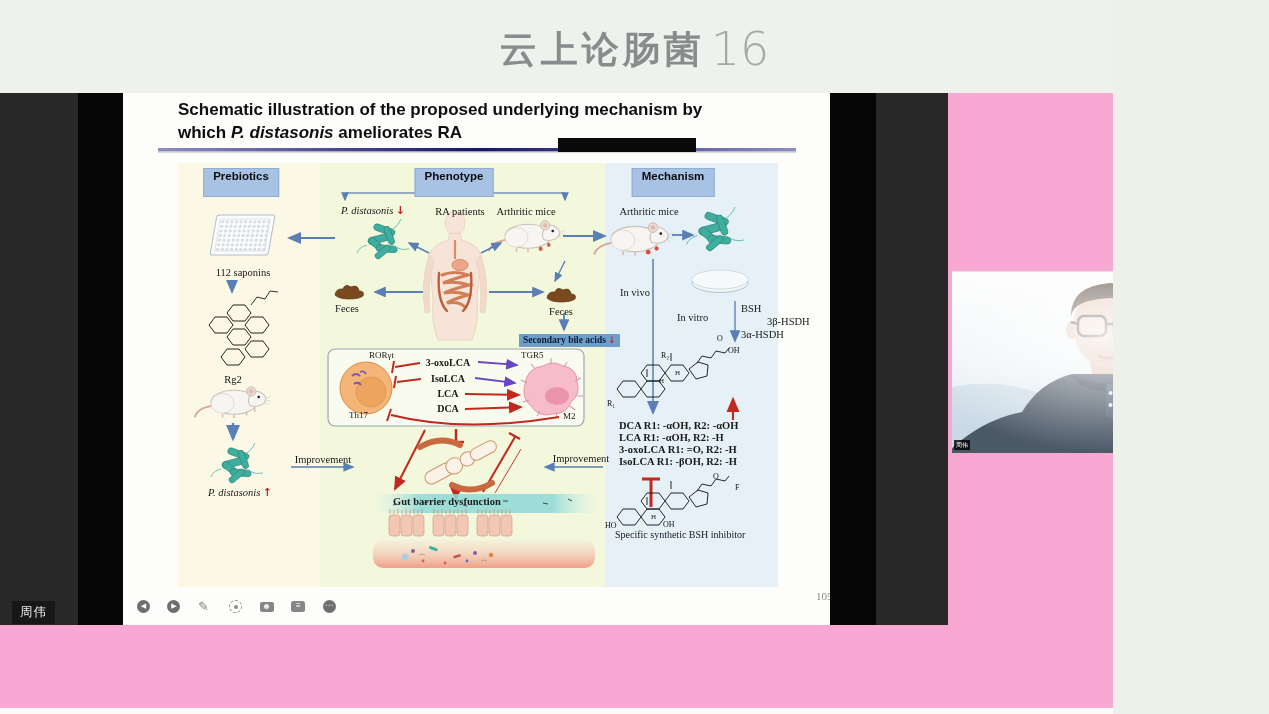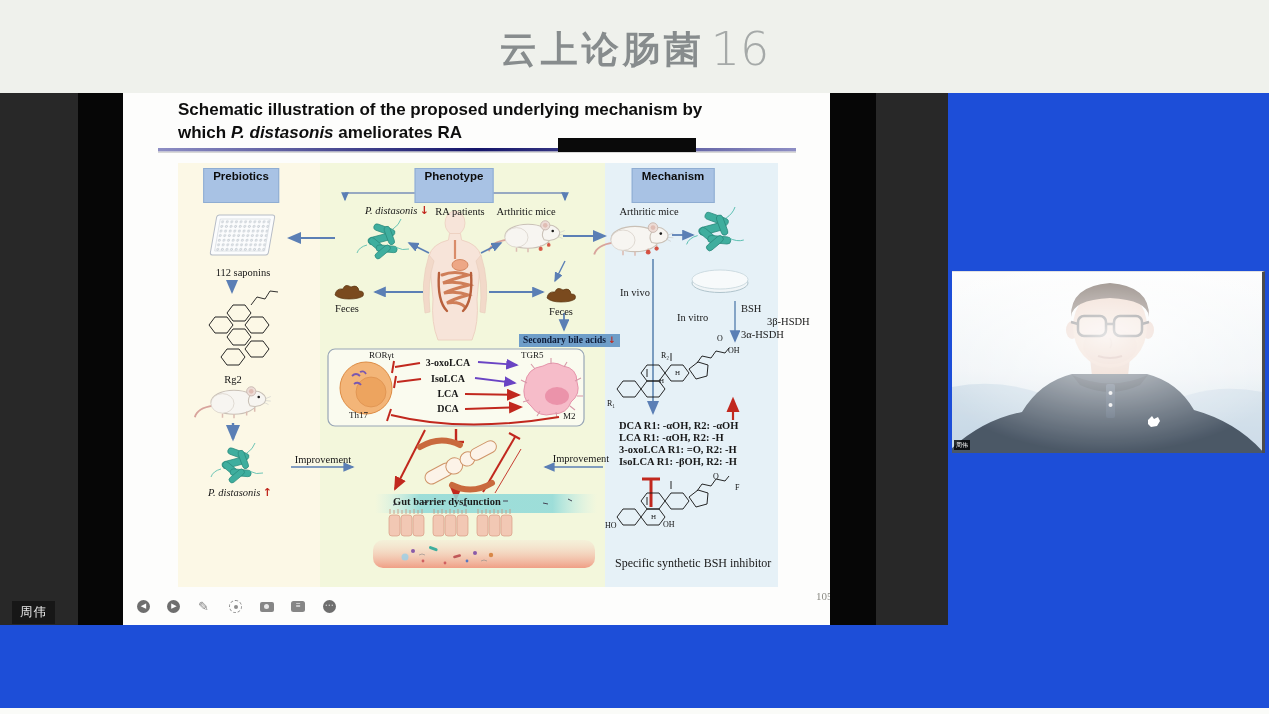--- a/index.html
+++ b/index.html
@@ -1,16 +1,16 @@
 <!DOCTYPE html>
 <html><head>
 <meta charset="utf-8">
 <style>
   html,body{margin:0;padding:0;background:#eef0ea;}
-  .stage{position:relative;width:1269px;height:714px;background:#1d4ed8;overflow:hidden;
+  .stage{position:relative;width:1113px;height:714px;background:#f9a8d4;overflow:hidden;
          font-family:"Liberation Sans",sans-serif;}
   
   .top-band{position:absolute;left:0;top:0;width:1269px;height:93px;background:#eff1ec;}
   .watermark{position:absolute;left:0;top:22px;width:100%;text-align:center;white-space:nowrap;}
   .wm-cn{font-family:"Liberation Sans",sans-serif;font-weight:700;font-size:37px;color:#878c8d;letter-spacing:4px;}
   .wm-num{font-family:"DejaVu Sans",sans-serif;font-weight:200;font-size:46px;color:#a5a9a8;margin-left:6px;vertical-align:-3px;}
   
   .share-region{position:absolute;left:0;top:93px;width:948px;height:532px;background:#060606;}
   .strip-l{position:absolute;left:0;top:0;width:78px;height:532px;background:#282828;}
   .strip-r{position:absolute;left:876px;top:0;width:72px;height:532px;background:#282828;}
@@ -18,21 +18,21 @@
                  font-size:12.5px;padding:3px 8px;letter-spacing:1px;}
   
   .slide{position:absolute;left:123px;top:0;width:707px;height:532px;background:#fdfdfc;overflow:hidden;}
   .slide .diagram{position:absolute;left:0;top:0;}
   .sl-title{position:absolute;left:55px;font:700 17px/1.25 "Liberation Sans",sans-serif;color:#0e0e0e;white-space:nowrap;}
   .dl{position:absolute;font:10.5px/1.15 "Liberation Serif",serif;color:#181818;white-space:nowrap;}
   .ctr{transform:translateX(-50%);}
   .ital{font-style:italic;}
   .rglyph{color:#c1281e;font-weight:700;font-family:"DejaVu Sans",sans-serif;font-size:11px;}
   .colhdr{position:absolute;transform:translateX(-50%);background:#a8c2e4;border:1px solid #8fadd2;
-          padding:1px 9px 20px;font:700 11.5px "Liberation Sans",sans-serif;color:#0c0c0c;white-space:nowrap;}
+          padding:1px 9px 14px;font:700 11.5px "Liberation Sans",sans-serif;color:#0c0c0c;white-space:nowrap;}
   .sba{position:absolute;left:396px;top:241px;background:#6f9ec9;padding:1px 4px 2px;
        font:700 9.5px "Liberation Serif",serif;color:#0d1b38;white-space:nowrap;}
   .med{font:600 10px "Liberation Serif",serif;}
   .cellbl{font:9px "Liberation Serif",serif;}
   .gutlbl{font:700 10.5px "Liberation Serif",serif;color:#1c1c1c;text-align:right;}
   .rline{font:600 10.5px "Liberation Serif",serif;}
   .chem-lbl{font:8px "Liberation Serif",serif;color:#111;}
   .chem-sm{font:7px "Liberation Serif",serif;color:#111;}
   .cit{position:absolute;left:55px;top:489px;font:14.5px "Liberation Sans",sans-serif;color:#101010;white-space:nowrap;}
   .cit-b{font-weight:700;}
@@ -311,21 +311,21 @@
         <use href="#steroid" x="494" y="390"></use>
       </svg>
 
       <div class="sl-title" style="top:29px;"><span>which </span><span class="ital">P. distasonis</span><span> ameliorates RA</span></div>
       <div class="sl-title" style="top:6px;">Schematic illustration of the proposed underlying mechanism by</div>
 
       <div class="colhdr" style="left:118px;top:75px;">Prebiotics</div>
       <div class="colhdr" style="left:331px;top:75px;">Phenotype</div>
       <div class="colhdr" style="left:550px;top:75px;">Mechanism</div>
 
-      <div class="dl ctr" style="left:274px;top:112px;"><span class="ital">P. distasonis</span> <span class="rglyph">↓</span></div>
+      <div class="dl ctr" style="left:250px;top:112px;"><span class="ital">P. distasonis</span> <span class="rglyph">↓</span></div>
       <div class="dl ctr" style="left:337px;top:113px;">RA patients</div>
       <div class="dl ctr" style="left:403px;top:113px;">Arthritic mice</div>
       <div class="dl ctr" style="left:526px;top:113px;">Arthritic mice</div>
 
       <div class="dl ctr" style="left:120px;top:174px;">112 saponins</div>
       <div class="dl ctr" style="left:110px;top:281px;">Rg2</div>
       <div class="dl ctr" style="left:117px;top:394px;"><span class="ital">P. distasonis</span> <span class="rglyph">↑</span></div>
       <div class="dl ctr" style="left:200px;top:361px;">Improvement</div>
 
       <div class="dl ctr" style="left:224px;top:210px;">Feces</div>
@@ -361,21 +361,21 @@
       <div class="dl rline" style="left:496px;top:327px;">DCA R1: -αOH, R2: -αOH</div>
       <div class="dl rline" style="left:496px;top:339px;">LCA R1: -αOH, R2: -H</div>
       <div class="dl rline" style="left:496px;top:351px;">3-oxoLCA R1: =O, R2: -H</div>
       <div class="dl rline" style="left:496px;top:363px;">IsoLCA R1: -βOH, R2: -H</div>
 
       <div class="dl chem-lbl" style="left:482px;top:428px;">HO</div>
       <div class="dl chem-lbl" style="left:540px;top:427px;">OH</div>
       <div class="dl chem-lbl" style="left:590px;top:379px;">O</div>
       <div class="dl chem-lbl" style="left:612px;top:390px;">F</div>
       <div class="dl chem-sm" style="left:528px;top:420px;">H</div>
-      <div class="dl" style="left:492px;top:464px;font-size:12px;">Specific synthetic BSH inhibitor</div>
+      <div class="dl" style="left:492px;top:436px;font-size:10px;">Specific synthetic BSH inhibitor</div>
 
       <div class="pagenum">105</div>
     </div>
 
     <div class="presenter-tag">周伟</div>
   </div>
 
   <div class="annot-toolbar">
     <span class="tb-icon tb-circle tb-prev"></span>
     <span class="tb-icon tb-circle tb-next"></span>

